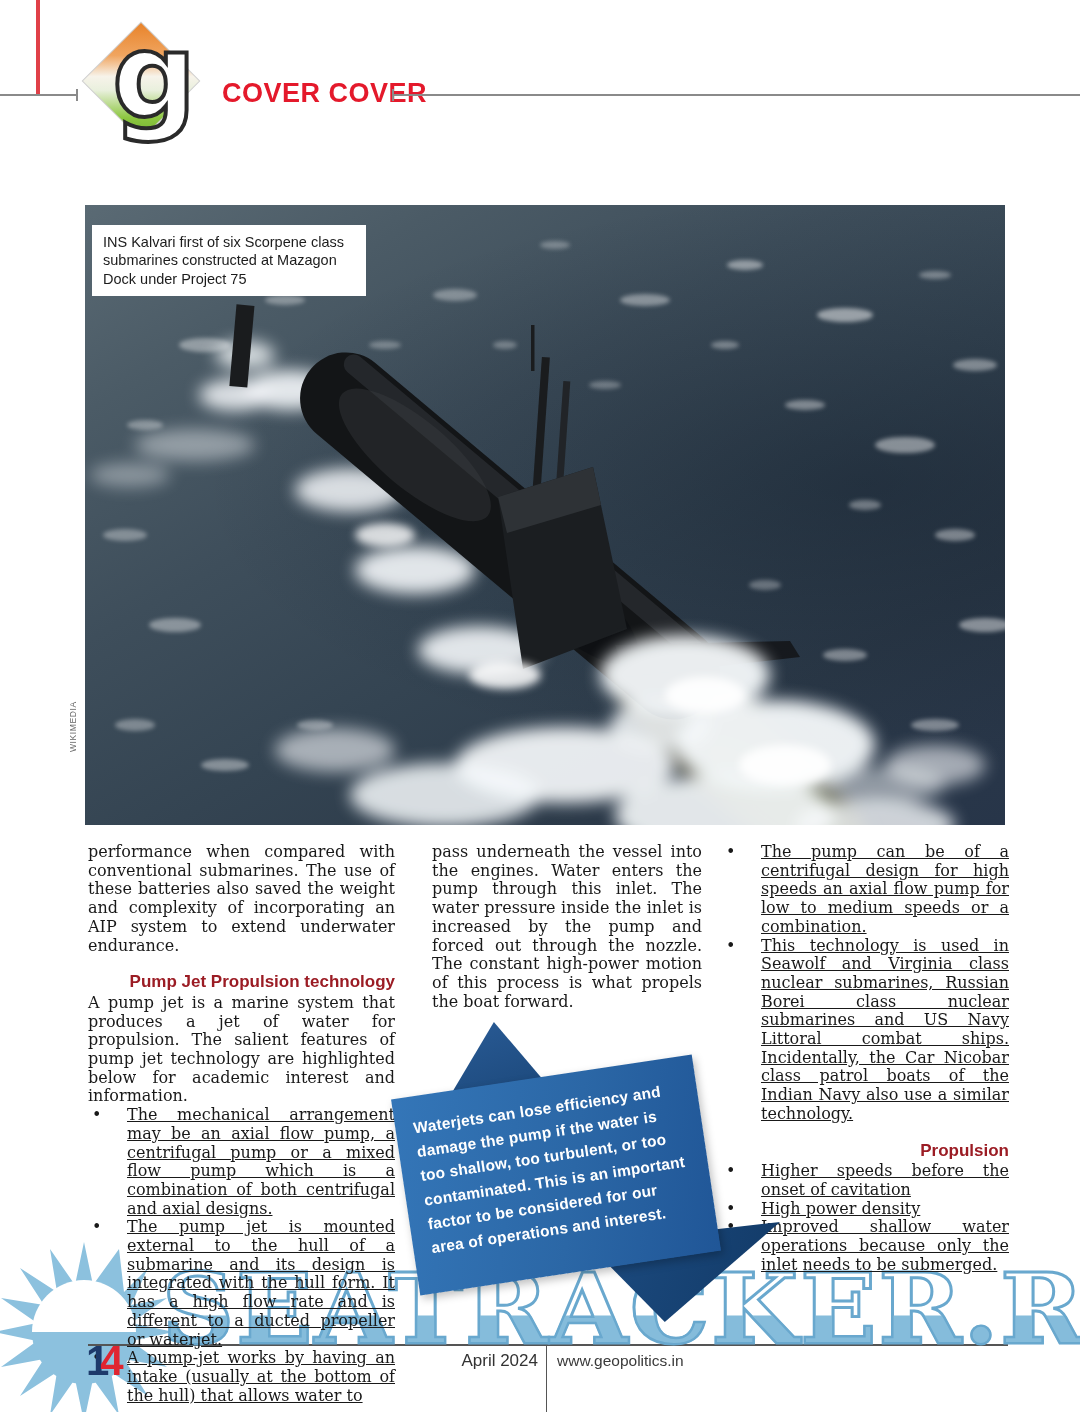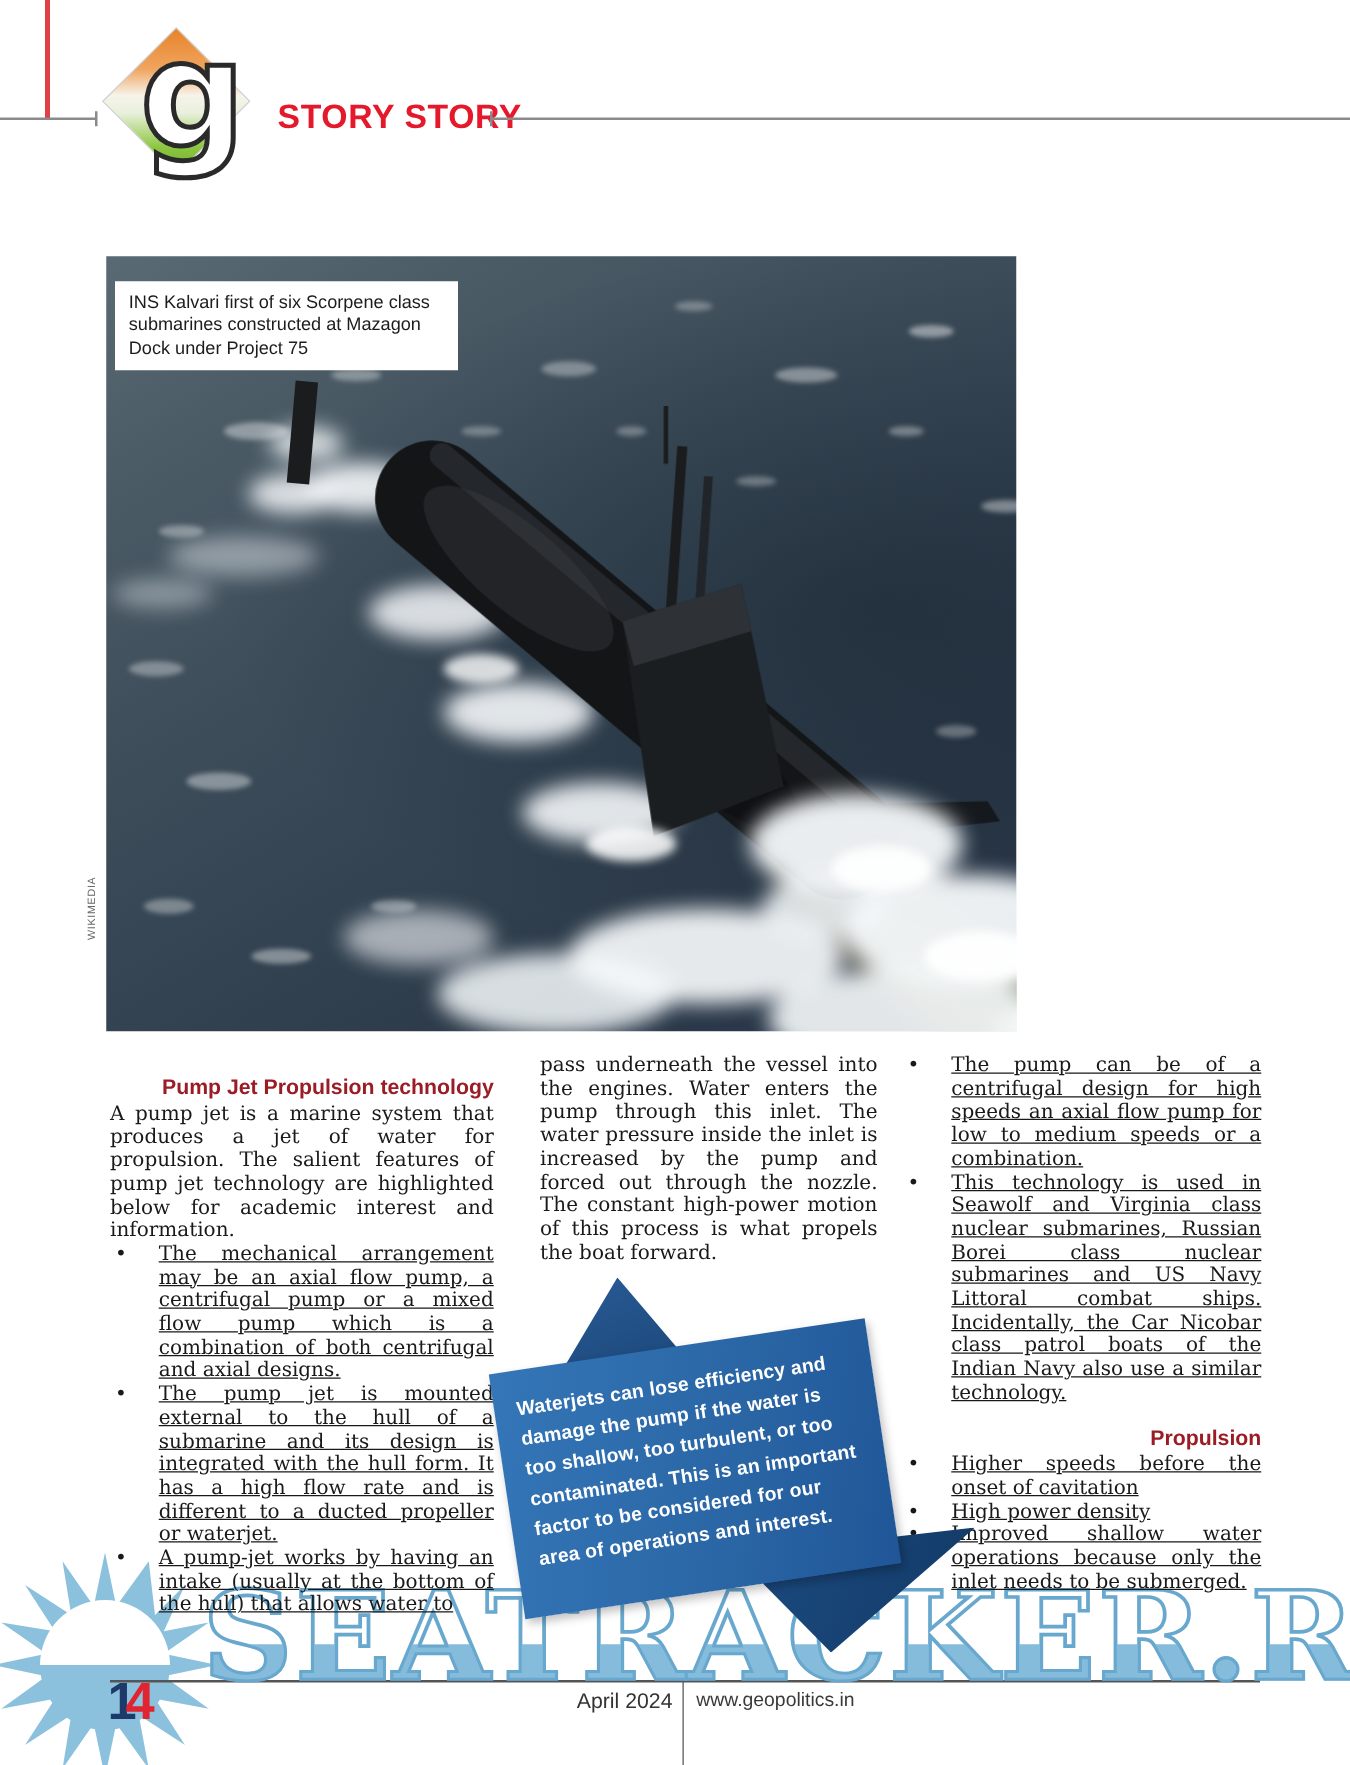--- a/index.html
+++ b/index.html
@@ -17,21 +17,21 @@
       transform:rotate(45deg);transform-origin:center;
       background:linear-gradient(135deg,#e8832a 0%,#f0a560 28%,#f7f3ea 46%,#e9f0dd 58%,#8cc63f 82%,#6faf2f 100%);
       box-shadow:0 0 0 1px #cfcfcf;}
   .logo-letter{position:absolute;left:24px;top:-22px;width:82px;text-align:center;
       font-family:"DejaVu Sans",sans-serif;font-weight:bold;font-size:118px;line-height:1.2;
       color:#ffffff;-webkit-text-stroke:4px #2a2a2a;}
   .cover-story{position:absolute;left:222px;top:78px;font-size:27px;font-weight:bold;
       letter-spacing:.5px;color:#e4192b;}
 
   
-  .photo{position:absolute;left:85px;top:205px;width:728px;height:620px;overflow:hidden;
+  .photo{position:absolute;left:85px;top:205px;width:920px;height:620px;overflow:hidden;
       background:
         radial-gradient(ellipse at 85% 45%, rgba(8,18,32,.35), rgba(0,0,0,0) 60%),
         linear-gradient(150deg,#5a6a74 0%,#4b5b66 18%,#3e4e5b 38%,#344452 58%,#2c3a49 78%,#273549 100%);}
   .photo svg{position:absolute;left:0;top:0;}
   .photo-caption{position:absolute;left:7px;top:20px;width:252px;background:#ffffff;
       padding:8px 11px;font-size:14.5px;line-height:1.27;color:#1c1c1c;}
   .photo-credit{position:absolute;left:68px;top:752px;font-size:8.5px;color:#666;
       letter-spacing:.6px;transform:rotate(-90deg);transform-origin:left top;}
 
   
@@ -88,21 +88,21 @@
 
 <div id="page">
 
   <div class="crop-mark"></div>
   <div class="rule rule-left"></div>
   <div class="rule-tick" style="left:76px;"></div>
   <div class="logo-wrap">
     <div class="logo-diamond"></div>
     <div class="logo-letter">g</div>
   </div>
-  <div class="cover-story">STORY STORY</div>
+  <div class="cover-story">COVER COVER</div>
   <div class="rule-tick" style="left:392px;"></div>
   <div class="rule rule-right"></div>
 
   <div class="photo">
     <svg width="920" height="620" viewBox="0 0 920 620">
       <defs>
         <filter id="b8" x="-60%" y="-60%" width="220%" height="220%">
             <feGaussianBlur stdDeviation="8"></feGaussianBlur>
           </filter>
         <filter id="b4" x="-60%" y="-60%" width="220%" height="220%">
@@ -201,20 +201,21 @@
         <ellipse cx="700" cy="560" rx="46" ry="20" opacity=".9"></ellipse>
         <ellipse cx="420" cy="470" rx="36" ry="14" opacity=".85"></ellipse>
         <ellipse cx="300" cy="330" rx="30" ry="12" opacity=".8"></ellipse>
       </g>
     </svg>
     <div class="photo-caption">INS Kalvari first of six Scorpene class submarines constructed at Mazagon Dock under Project 75</div>
   </div>
   <div class="photo-credit">WIKIMEDIA</div>
 
   <div class="col col-1">
+    <p>performance when compared with conventional submarines. The use of these batteries also saved the weight and complexity of incorporating an AIP system to extend underwater endurance.</p>
     <div class="sec-heading">Pump Jet Propulsion technology</div>
     <p>A pump jet is a marine system that produces a jet of water for propulsion. The salient features of pump jet technology are highlighted below for academic interest and information.</p>
     <ul class="bullets">
       <li><span>The mechanical arrangement may be an axial flow pump, a centrifugal pump or a mixed flow pump which is a combination of both centrifugal and axial designs.</span></li>
       <li><span>The pump jet is mounted external to the hull of a submarine and its design is integrated with the hull form. It has a high flow rate and is different to a ducted propeller or waterjet.</span></li>
       <li><span>A pump-jet works by having an intake (usually at the bottom of the hull) that allows water to</span></li>
     </ul>
   </div>
 
   <div class="col col-2">

